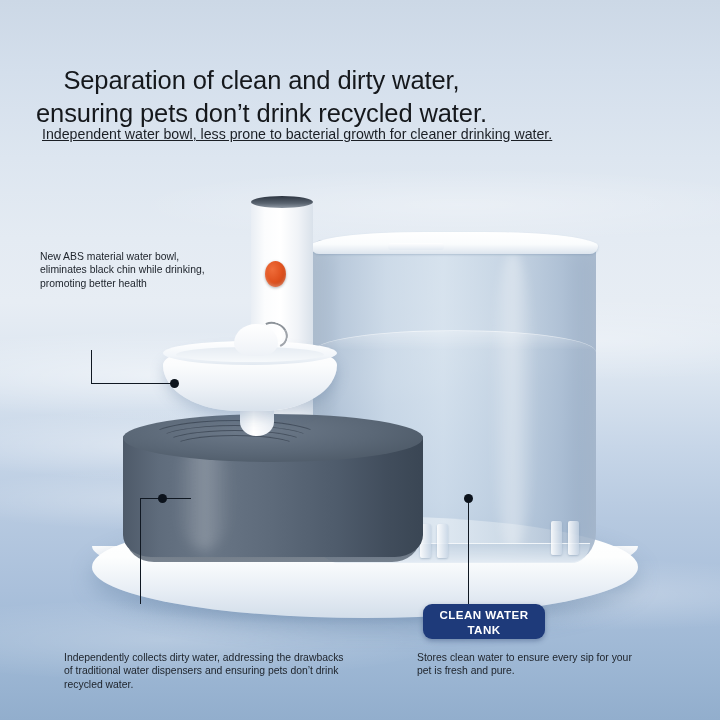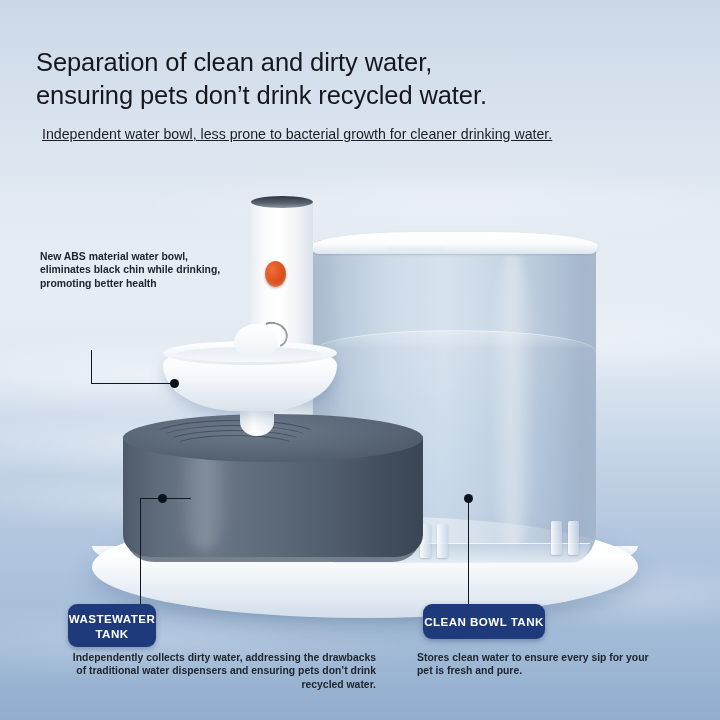--- a/index.html
+++ b/index.html
@@ -63,26 +63,27 @@
   }
   .rp7 {
     left: 150px; top: 170px; width: 620px; height: 70px;
     background: radial-gradient(ellipse at center, rgba(255,255,255,.30), rgba(255,255,255,0) 75%);
   }
 
   
   .headline {
     position: absolute;
     left: 36px;
-    top: 46px;
+    top: 64px;
     font-size: 25.5px;
     line-height: 33px;
     color: #15181c;
     letter-spacing: -0.1px;
     white-space: pre-line;
+    text-align: center;
   }
   .subhead {
     position: absolute;
     left: 42px;
     top: 124px;
     font-size: 14.2px;
     line-height: 20px;
     color: #1b1f25;
     text-decoration: underline;
   }
@@ -319,24 +320,23 @@
   #badge-water-bowl   { left: 51px;  top: 204px; width: 106px; height: 39px; }
   #badge-wastewater   { left: 68px;  top: 604px; width: 88px;  height: 43px; }
   #badge-clean-tank   { left: 423px; top: 604px; width: 122px; height: 35px; }
 
   .desc {
     position: absolute;
     color: #20262e;
     font-size: 10.4px;
     line-height: 13.4px;
     white-space: pre-line;
-    font-weight: bold;
   }
   #desc-water-bowl { left: 40px;  top: 250px; width: 215px; }
-  #desc-wastewater { left: 64px;  top: 651px; width: 312px; text-align: right; }
+  #desc-wastewater { left: 64px;  top: 651px; width: 312px; }
   #desc-clean-tank { left: 417px; top: 651px; width: 250px; }
 
   
   .lead { position: absolute; background: #101822; }
   .lead-v { width: 1.4px; }
   .lead-h { height: 1.4px; }
 
   
   #lead-bowl-v { left: 91px;  top: 350px; height: 34px; }
   #lead-bowl-h { left: 91px;  top: 383px; width: 83px; }
@@ -421,23 +421,21 @@
   <div class="lead lead-v" id="lead-waste-v"></div>
   <div class="dot" id="dot-waste"></div>
 
   <div class="lead lead-v" id="lead-clean-v"></div>
   <div class="dot" id="dot-clean"></div>
 
   <div class="desc" id="desc-water-bowl">New ABS material water bowl,
 eliminates black chin while drinking,
 promoting better health</div>
 
-  <div class="badge" id="badge-wastewater">WASTEWATER
-TANK</div>
   <div class="desc" id="desc-wastewater">Independently collects dirty water, addressing the drawbacks
 of traditional water dispensers and ensuring pets don’t drink
 recycled water.</div>
 
-  <div class="badge" id="badge-clean-tank">CLEAN BOWL TANK</div>
+  <div class="badge" id="badge-clean-tank">CLEAN WATER TANK</div>
   <div class="desc" id="desc-clean-tank">Stores clean water to ensure every sip for your
 pet is fresh and pure.</div>
 
 </div>
 
 </body></html>

